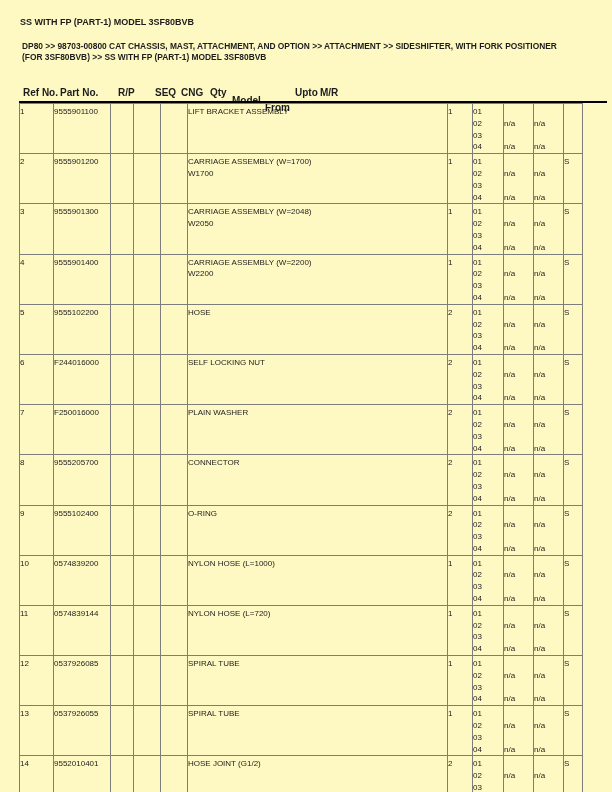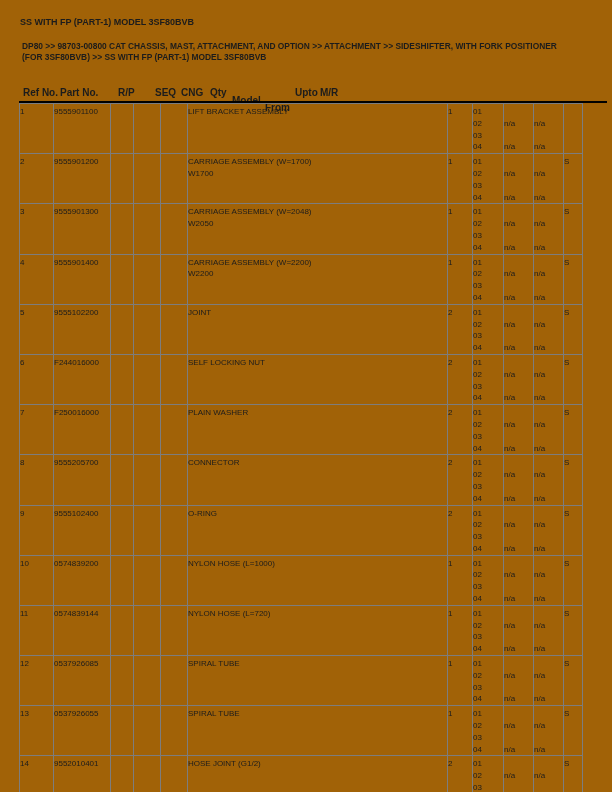--- a/index.html
+++ b/index.html
@@ -1,19 +1,19 @@
 <!DOCTYPE html>
 <html><head>
 <meta charset="utf-8">
 <style>
   html,body{margin:0;padding:0;background:#ffffff;}
   .sheet{
     position:relative;
     width:612px;height:792px;
-    background:#a16207;
+    background:#fef9c3;
     font-family:"Liberation Sans", sans-serif;
     color:#1c1c1c;
     overflow:hidden;
   }
   .doc-title{
     position:absolute;left:20px;top:17px;
     font-size:9px;font-weight:bold;white-space:nowrap;
   }
   .crumb{
     position:absolute;left:22px;top:41px;width:550px;
@@ -293,21 +293,21 @@
     <td class="c-rp">
             <div class="ln"></div>
           </td>
     <td class="c-seq">
             <div class="ln"></div>
           </td>
     <td class="c-cng">
             <div class="ln"></div>
           </td>
     <td class="c-desc">
-      <div class="ln">JOINT</div>
+      <div class="ln">HOSE</div>
       <div class="ln"></div>
     </td>
     <td class="c-qty">
             <div class="ln">2</div>
           </td>
     <td class="c-model">
       <div class="ln">01</div>
       <div class="ln">02</div>
       <div class="ln">03</div>
       <div class="ln">04</div>

